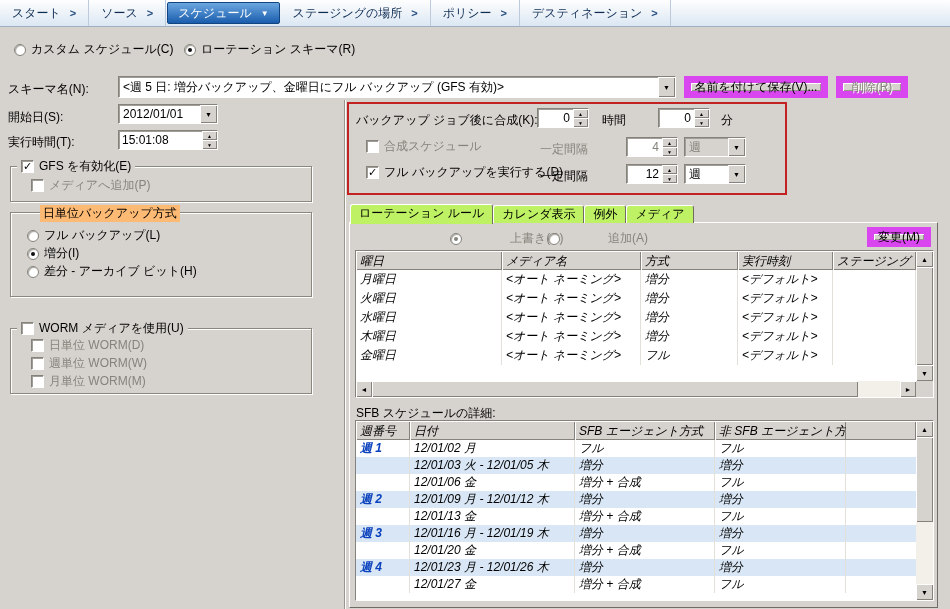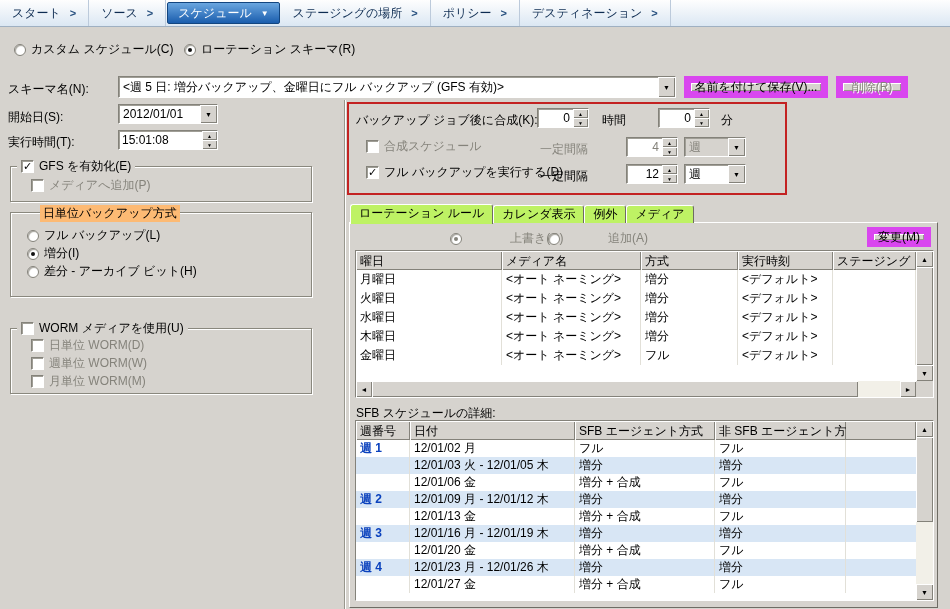--- a/index.html
+++ b/index.html
@@ -47,21 +47,21 @@
 .vsep{position:absolute;left:344px;top:100px;height:509px;width:0;border-left:1px solid #98968c;border-right:1px solid #fff;}
 
 
 .rtabs{position:absolute;left:350px;top:203px;height:20px;display:flex;align-items:flex-end;z-index:4;}
 .rtab{height:18px;display:flex;padding:0 8px;background:#bef264;border:1px solid #6e6c64;border-bottom:none;border-top-color:#fff;border-left-color:#fff;border-radius:3px 3px 0 0;white-space:nowrap;}
 .rtab.active{height:20px;margin-bottom:-1px;position:relative;z-index:5;}
 .panel{position:absolute;left:349px;top:222px;width:589px;height:386px;background:#d6d3ce;border:1px solid;border-color:#fff #6e6c64 #6e6c64 #fff;}
 
 
 .tablewrap{position:absolute;display:flex;flex-direction:column;background:#fff;border:1px solid;border-color:#84827a #fff #fff #84827a;}
-.tw-main{flex:1;display:flex;min-height:0;}
+.tw-main{flex:1;display:flex;min-height:0;font-style:italic;}
 .gridcol{flex:1;min-width:0;display:flex;flex-direction:column;background:#fff;}
 .ghead{display:grid;height:19px;background:#d6d3ce;box-shadow:inset 1px 1px 0 #fff,inset -1px -1px 0 #84827a;flex:none;}
 .ghead>div{padding:2px 4px;overflow:hidden;white-space:nowrap;background:#d6d3ce;box-shadow:inset 1px 1px 0 #fff,inset -1px -1px 0 #84827a;}
 .gbody{flex:1;overflow:hidden;}
 .gbody>div{display:grid;}
 .gbody>div>div{padding:0 4px;overflow:hidden;white-space:nowrap;display:flex;align-items:center;border-right:1px solid #e2e0d8;}
 .rot .ghead,.rot .gbody>div{grid-template-columns:146px 139px 97px 95px 1fr;}
 .sfb .ghead,.sfb .gbody>div{grid-template-columns:54px 165px 140px 131px 1fr;}
 .rot .gbody>div{height:19px;}
 .sfb .gbody>div{height:17px;}

